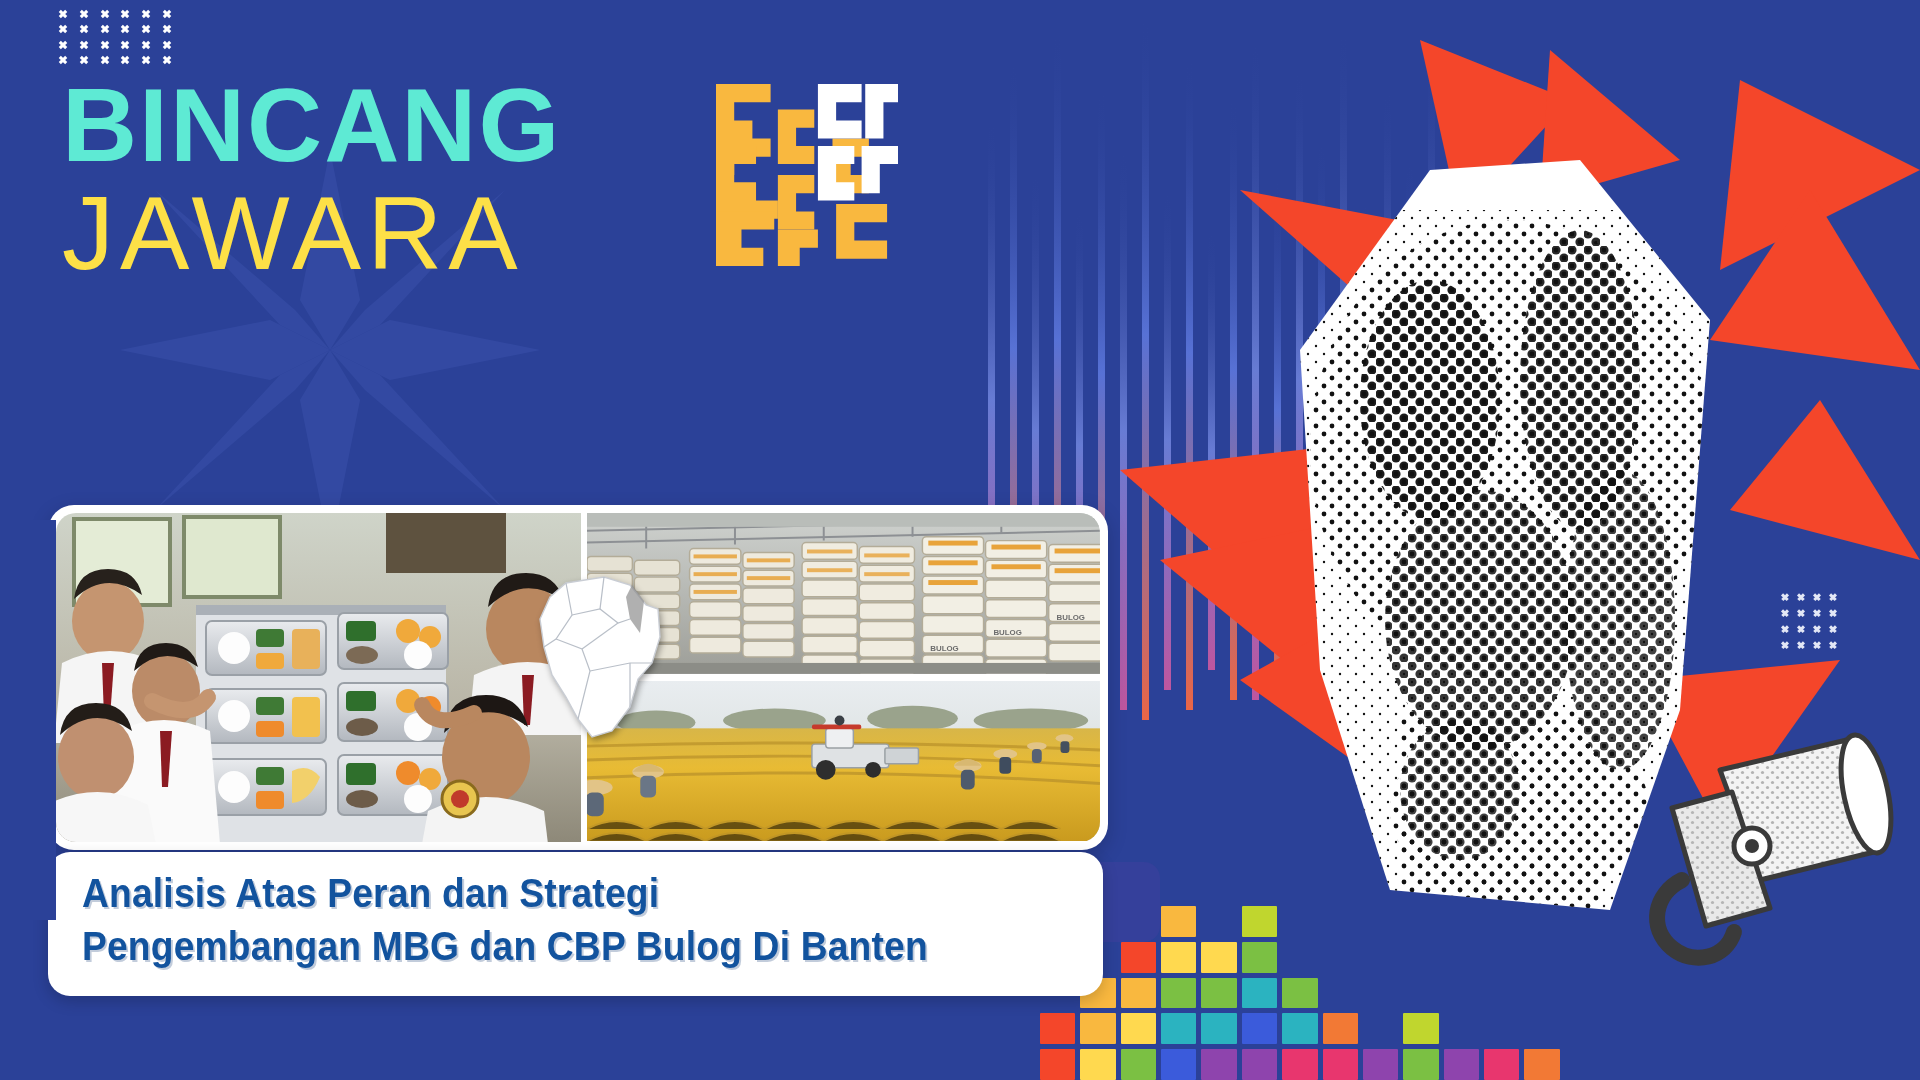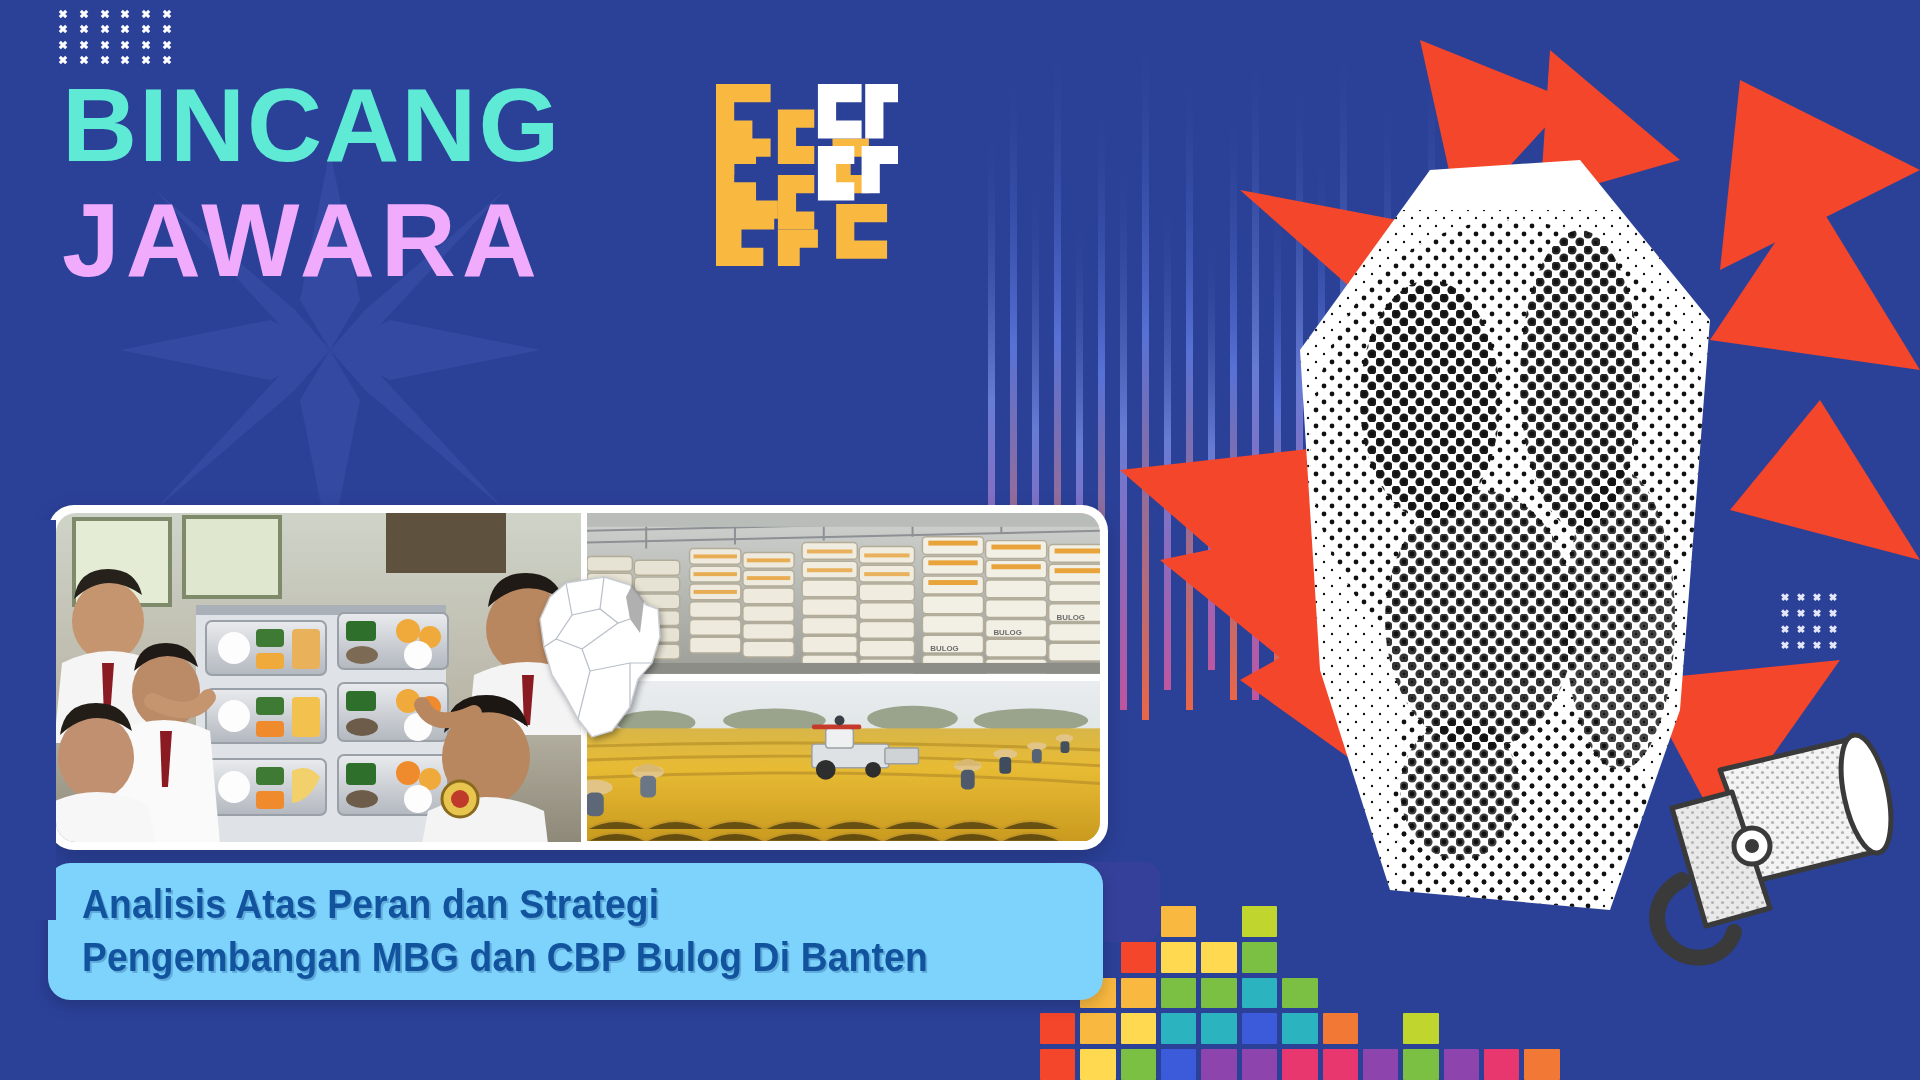--- a/index.html
+++ b/index.html
@@ -70,25 +70,25 @@
   .title-line1 {
     font-size: 104px;
     font-weight: 700;
     letter-spacing: 2px;
     line-height: .95;
     color: #5eead4;
     font-family: "Liberation Sans", sans-serif;
   }
   .title-line2 {
     font-size: 104px;
-    font-weight: 700;
+    font-weight: 400;
     letter-spacing: 6px;
     line-height: 1.02;
-    margin-top: 12px;
-    color: #f0abfc;
+    margin-top: 5px;
+    color: #fde047;
     font-family: "Liberation Sans", sans-serif;
   }
 
   
   .logo {
     position: absolute;
     left: 712px; top: 84px;
     width: 190px; height: 182px;
   }
 
@@ -169,26 +169,25 @@
     width: 150px; height: 165px;
     z-index: 5;
     filter: drop-shadow(2px 3px 3px rgba(0,0,0,.35));
   }
 
   
   .caption {
     position: absolute;
     left: 48px; top: 852px;
     width: 1055px;
-    padding: 18px 34px 19px 34px;
-    background: #7dd3fc;
+    padding: 18px 34px 26px 34px;
+    background: #ffffff;
     border-radius: 22px;
     z-index: 20;
     box-shadow: 0 5px 16px rgba(0,0,0,.2);
-    margin-top: 11px;
   }
   .caption-line {
     color: #12539e;
     font-family: "Liberation Sans", sans-serif;
     font-weight: 700;
     font-size: 40px;
     line-height: 1.18;
     letter-spacing: .2px;
     text-shadow: 2px 2px 0 rgba(10,52,110,.25);
     transform: scaleX(.93);

